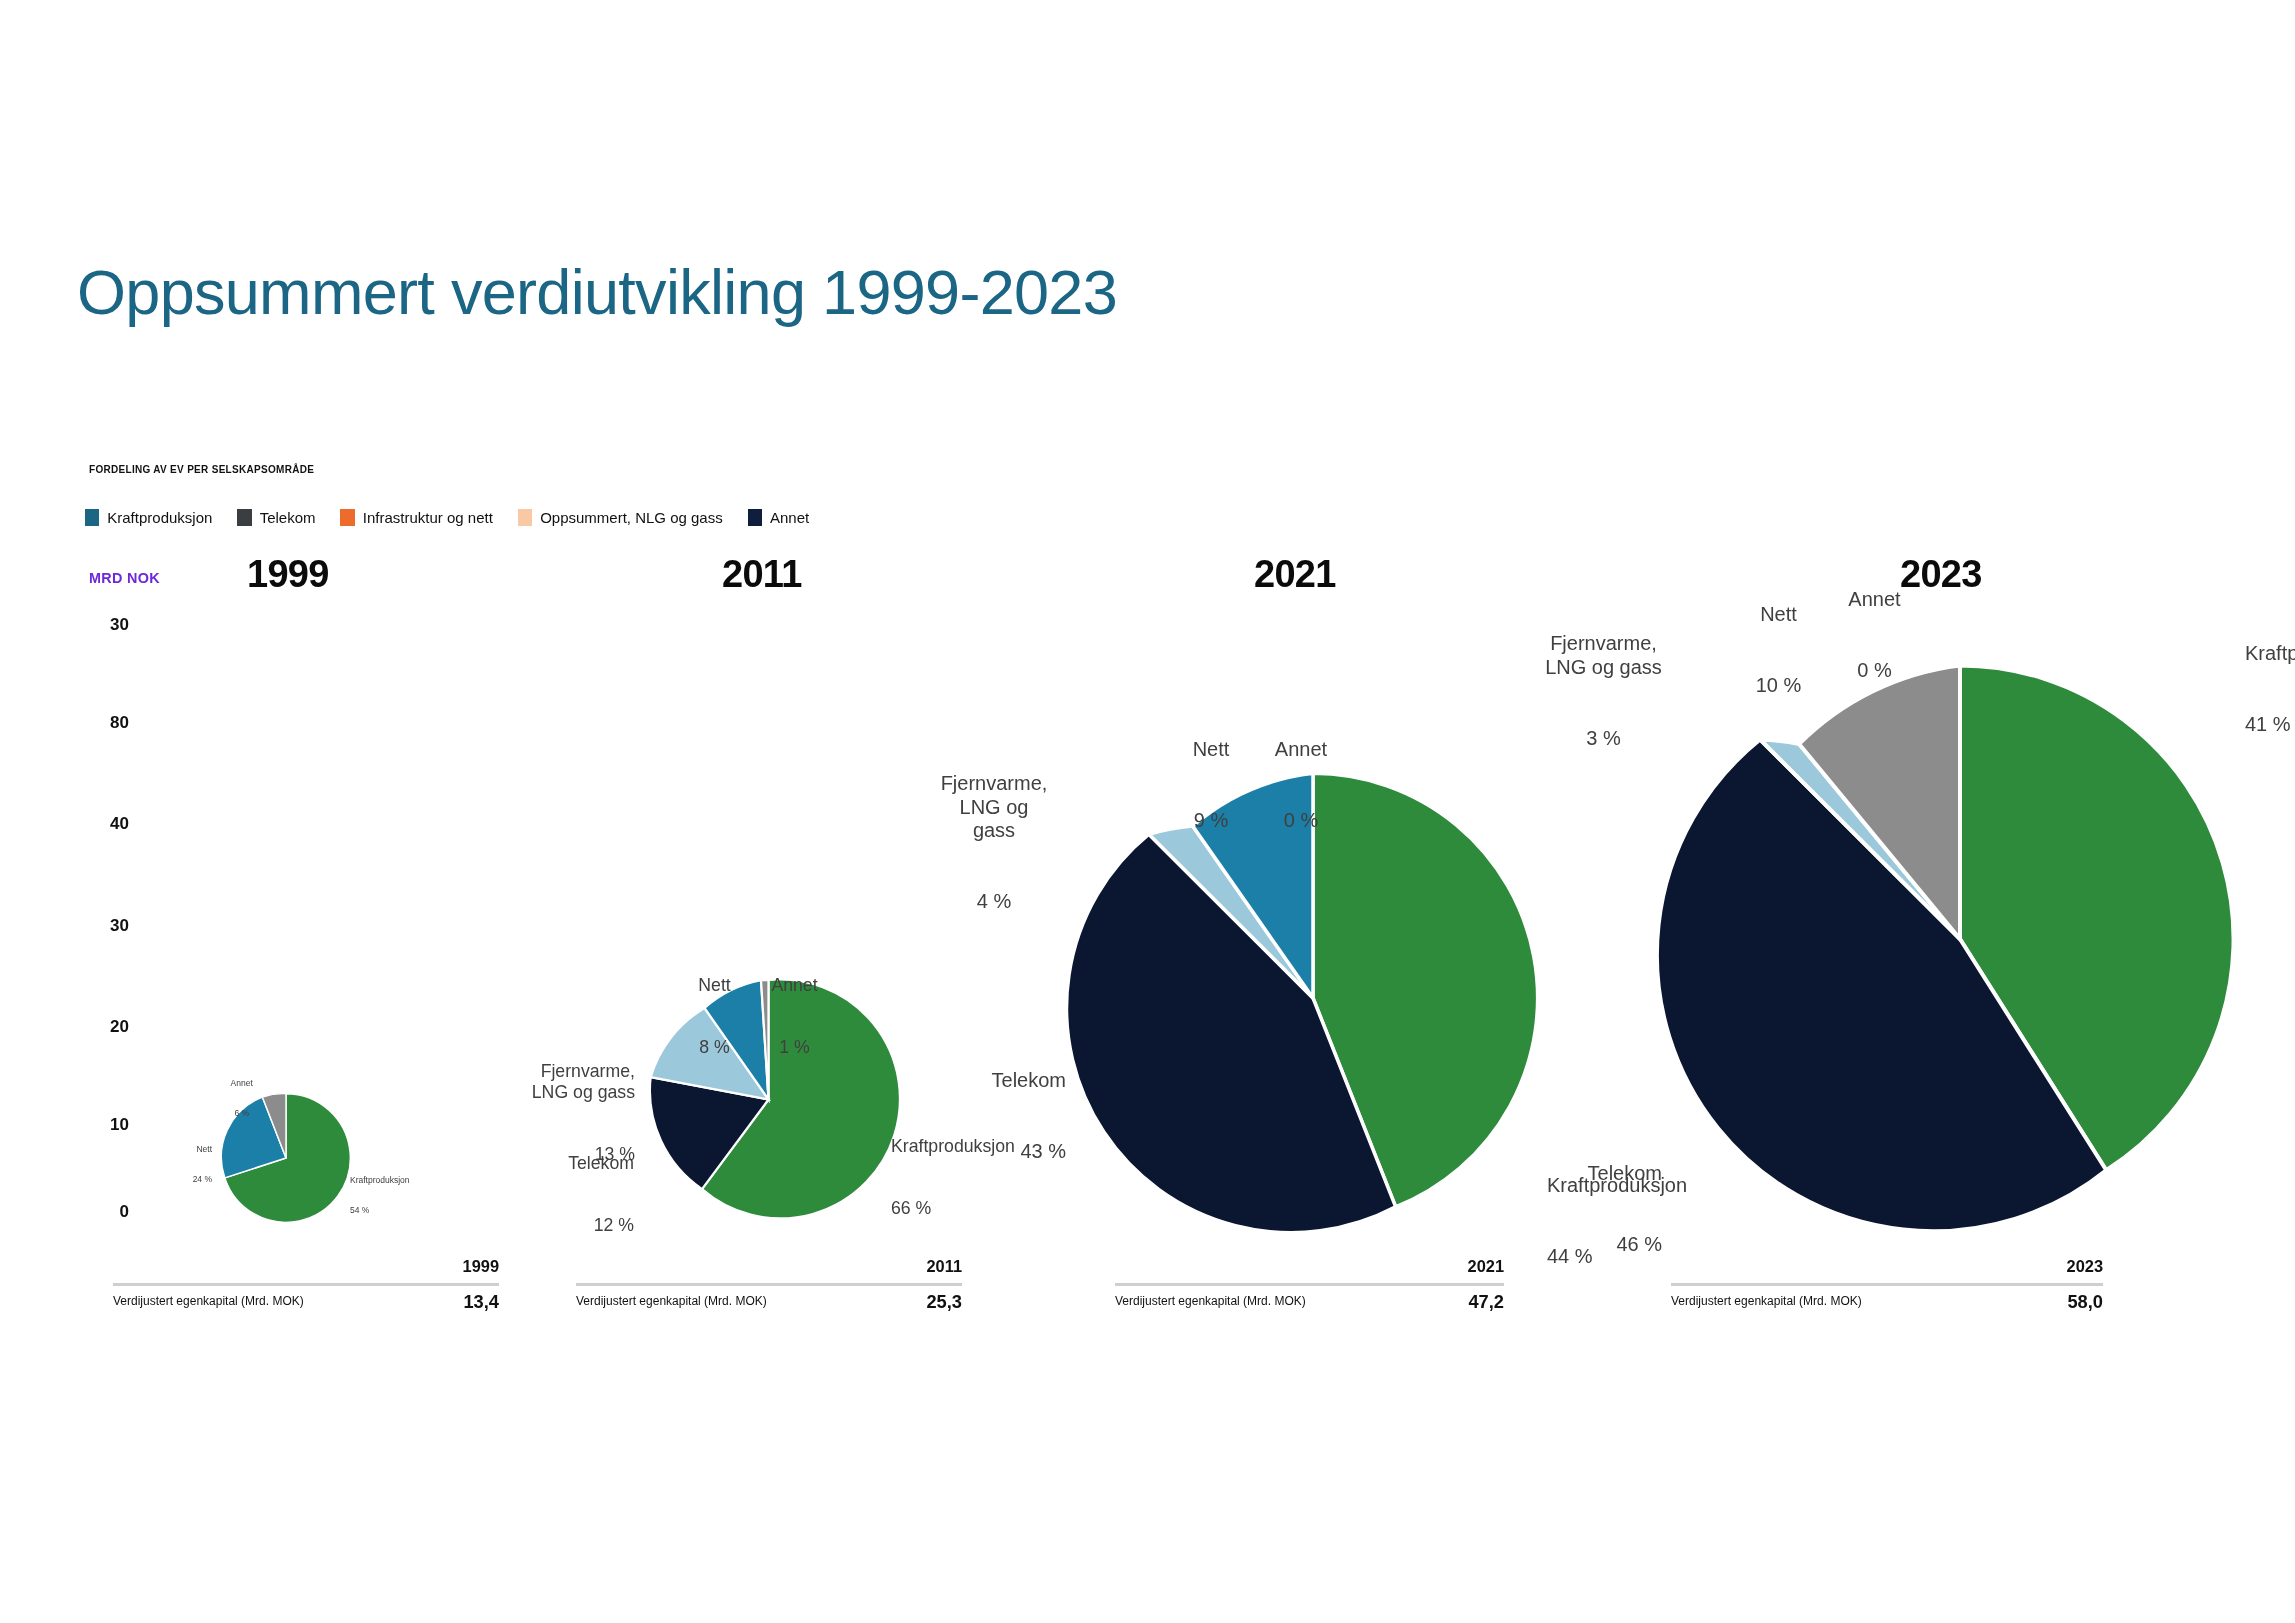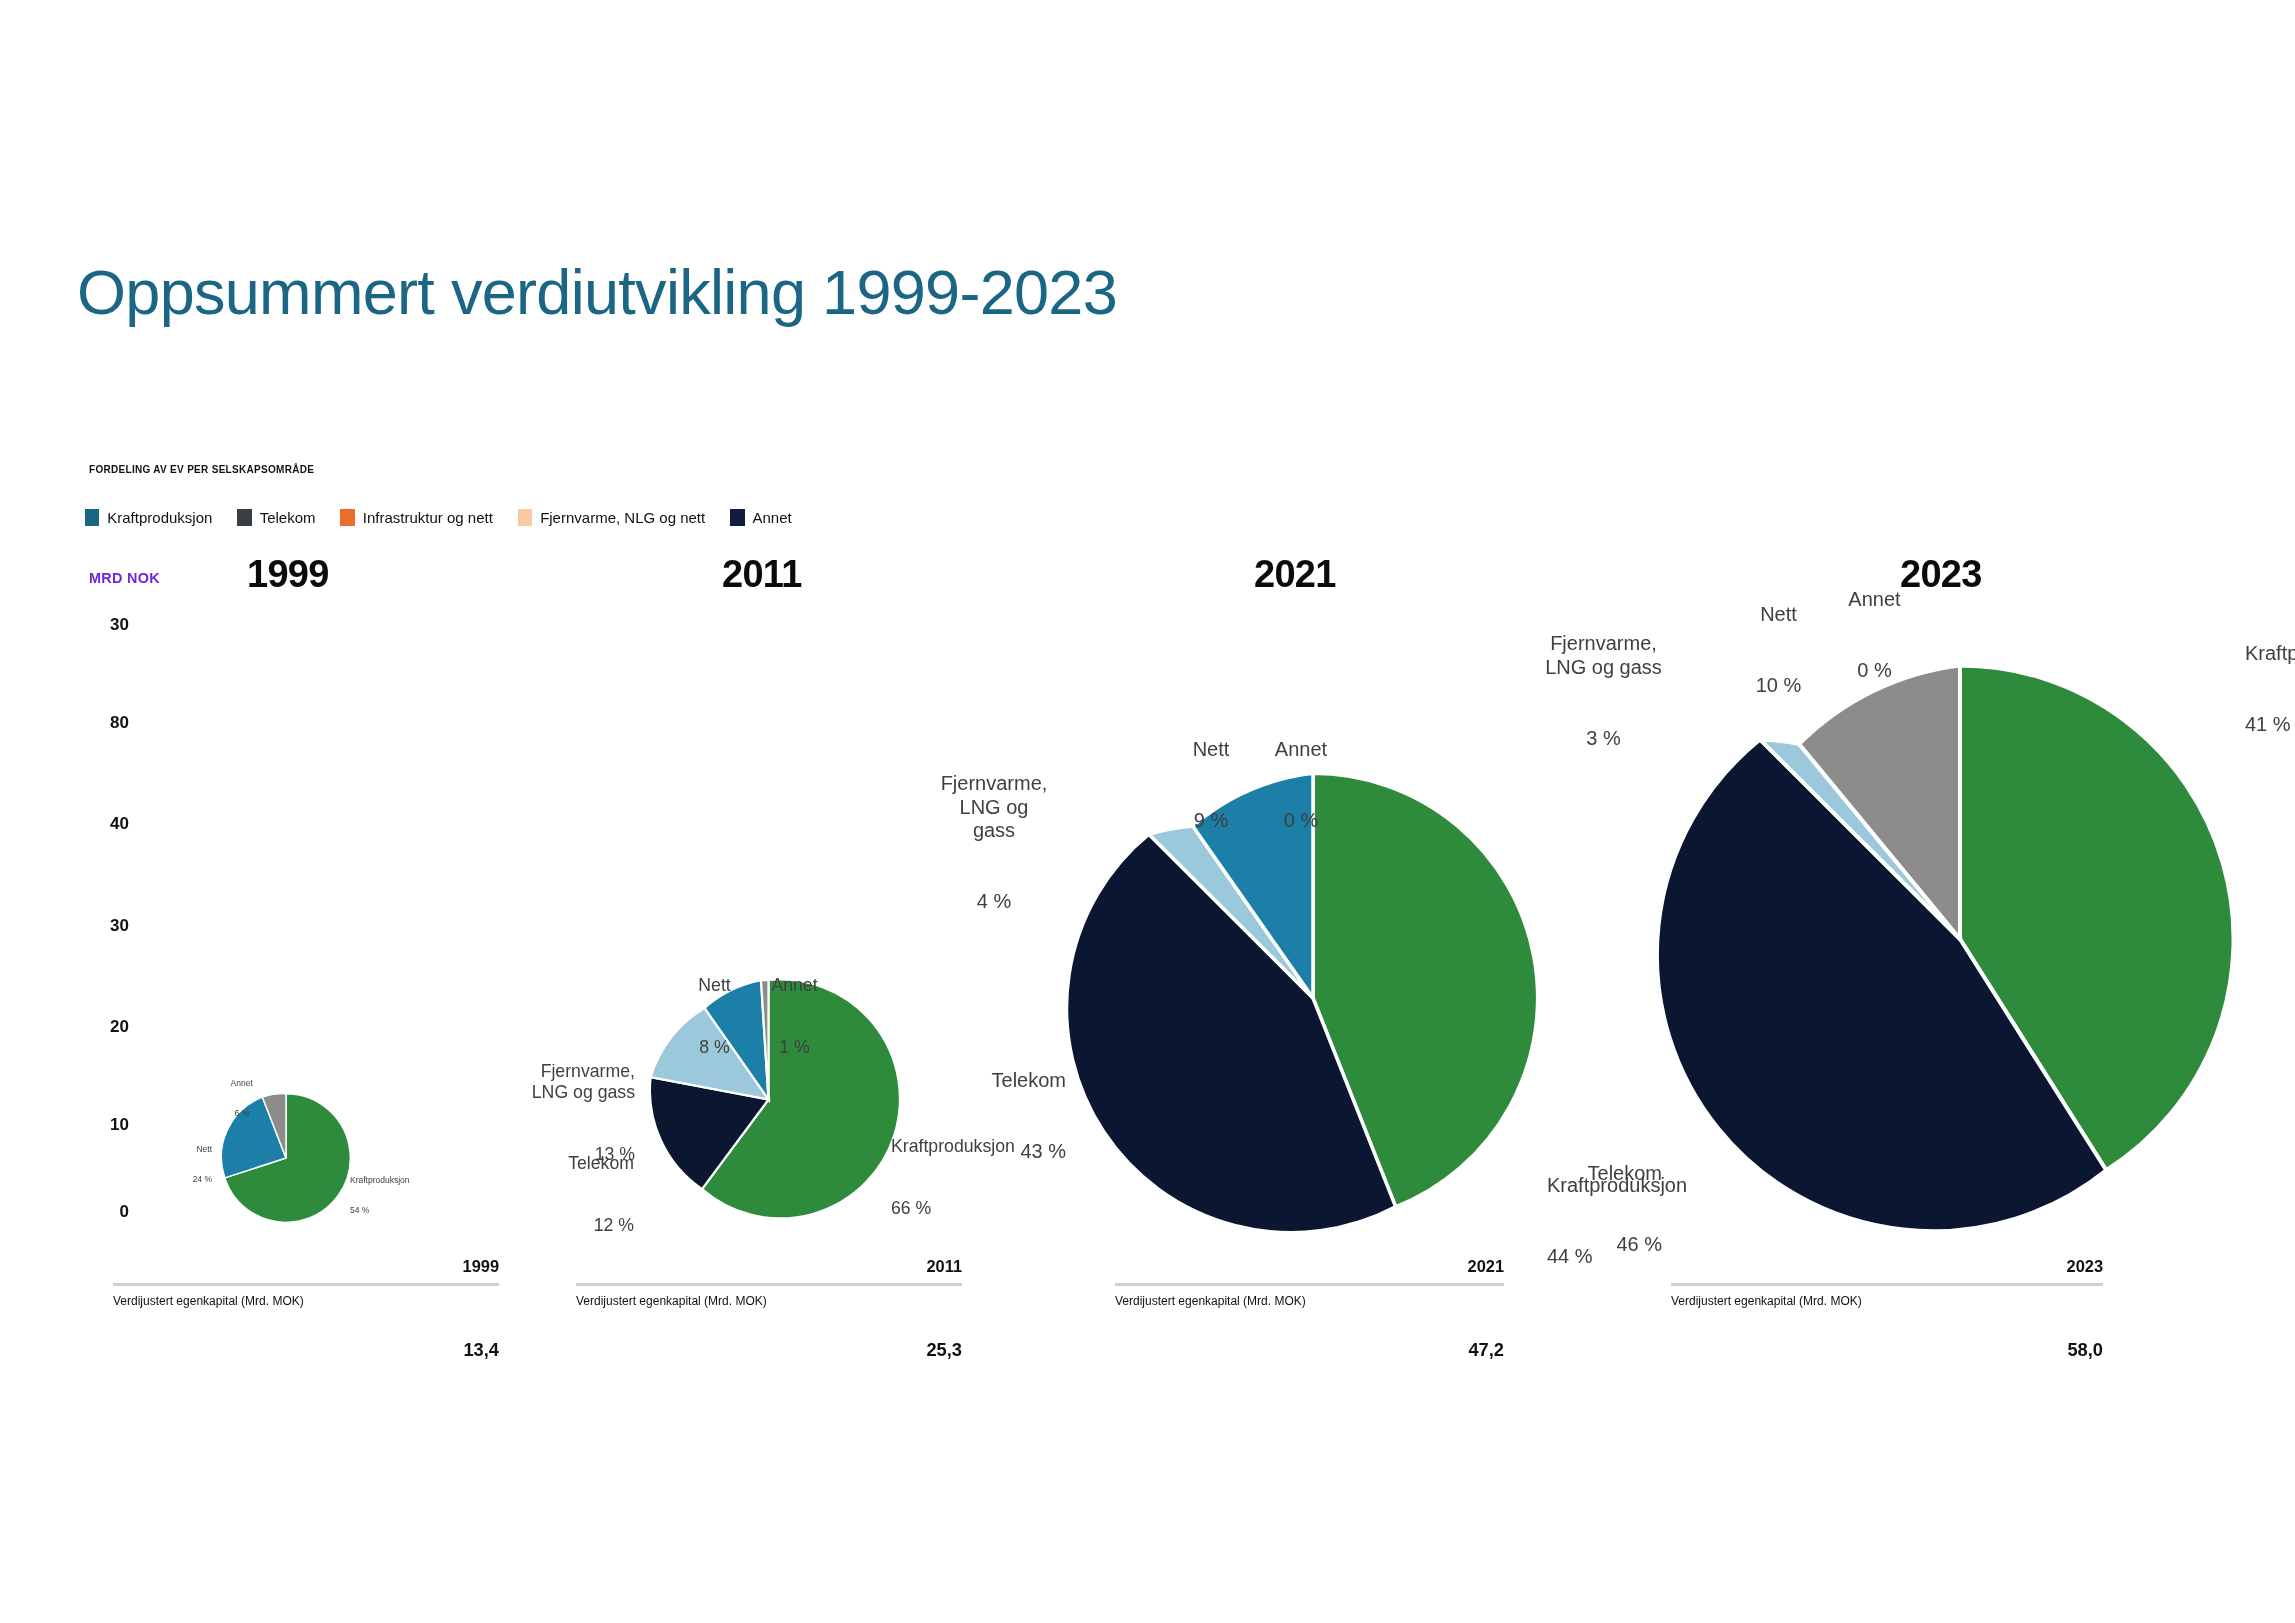--- a/index.html
+++ b/index.html
@@ -67,21 +67,21 @@
   .tbl .rule{
     position:absolute;left:0;top:26px;height:3.3px;width:100%;
     background:#cfcfcf;
   }
   .tbl .rowlabel{
     position:absolute;left:0;top:37px;
     font-size:12px;color:#111;white-space:nowrap;
   }
   .tbl .rowval{
     position:absolute;right:0;top:34px;
-    font-size:18.3px;font-weight:bold;color:#111;margin-top:48px;
+    font-size:18.3px;font-weight:bold;color:#111;
   }
 </style>
 </head>
 <body>
 
 <div class="slide">
 
   <div class="slide-title">Oppsummert verdiutvikling 1999-2023</div>
 
   <div class="legend-title">FORDELING AV EV PER SELSKAPSOMRÅDE</div>
@@ -94,21 +94,21 @@
     <div class="legend-item">
       <span class="legend-swatch" style="background:#3A3E40"></span>
       <span class="legend-label">Telekom</span>
     </div>
     <div class="legend-item">
       <span class="legend-swatch" style="background:#EE6C2B"></span>
       <span class="legend-label">Infrastruktur og nett</span>
     </div>
     <div class="legend-item">
       <span class="legend-swatch" style="background:#F9C9A5"></span>
-      <span class="legend-label">Fjernvarme, NLG og nett</span>
+      <span class="legend-label">Oppsummert, NLG og gass</span>
     </div>
     <div class="legend-item">
       <span class="legend-swatch" style="background:#0F1E3C"></span>
       <span class="legend-label">Annet</span>
     </div>
   </div>
 
   <div class="axis-unit">MRD NOK</div>
   <div class="axis-tick" style="top:615px">30</div>
   <div class="axis-tick" style="top:713px">80</div>

